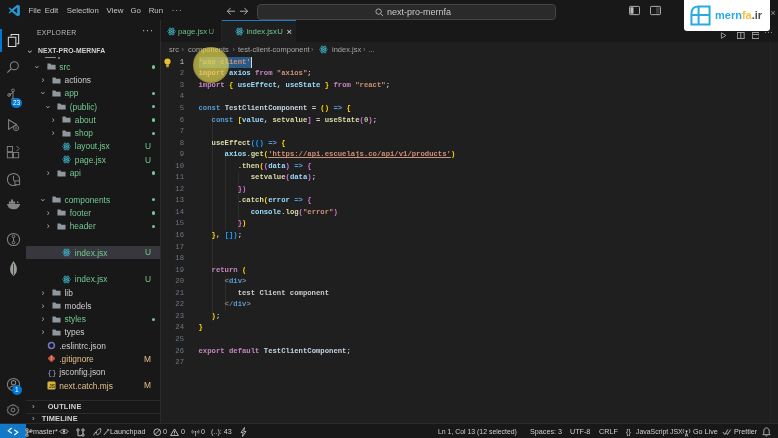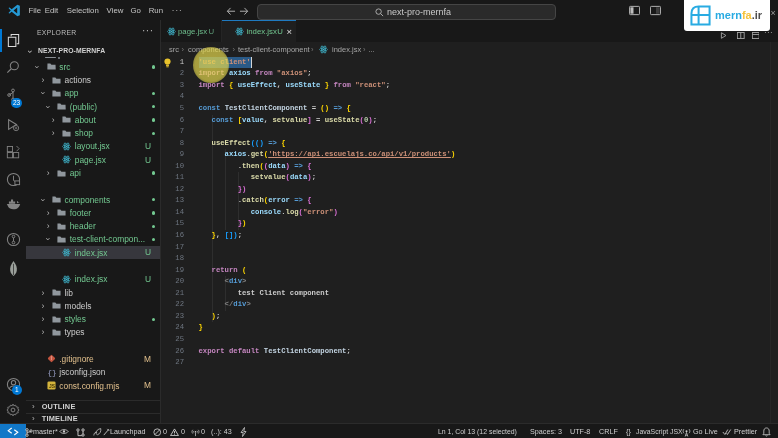--- a/index.html
+++ b/index.html
@@ -251,28 +251,20 @@
         <span class="dot"></span>
       </div>
     <div class="trow" style="top:199.52px">
         <i class="ch" style="margin-left:20.7px">›</i>
         <svg class="icn" viewBox="0 0 10 9">
           <path d="M0.5 1.2 h3.2 l1.2 1.3 h4.6 v5.2 h-9 z" fill="#90979D"></path>
         </svg>
         <span class="grn">header</span>
         <span class="dot"></span>
       </div>
-    <div class="trow" style="top:212.80px">
-        <i class="ch" style="margin-left:20.7px"><b style="display:inline-block;transform:rotate(90deg);font-weight:normal">›</b></i>
-        <svg class="icn" viewBox="0 0 10 9">
-          <path d="M0.5 1.2 h3.2 l1.2 1.3 h4.6 v1 l0.2 4.2 h-9.3 z" fill="#90979D"></path>
-        </svg>
-        <span class="grn">test-client-compon...</span>
-        <span class="dot"></span>
-      </div>
     <div class="trow" style="top:226.08px">
         <i class="ch" style="margin-left:25.8px"></i>
         <svg class="icn" viewBox="0 0 10 10">
           <g stroke="#3fb5cc" fill="none" stroke-width="0.75">
             <ellipse cx="5" cy="5" rx="4.4" ry="1.7"></ellipse>
             <ellipse cx="5" cy="5" rx="4.4" ry="1.7" transform="rotate(60 5 5)"></ellipse>
             <ellipse cx="5" cy="5" rx="4.4" ry="1.7" transform="rotate(120 5 5)"></ellipse>
           </g>
           <circle cx="5" cy="5" r="0.9" fill="#3fb5cc"></circle>
         </svg>
@@ -314,20 +306,27 @@
         <span class="grn">styles</span>
         <span class="dot"></span>
       </div>
     <div class="trow" style="top:305.76px">
         <i class="ch" style="margin-left:15.5px">›</i>
         <svg class="icn" viewBox="0 0 10 9">
           <path d="M0.5 1.2 h3.2 l1.2 1.3 h4.6 v5.2 h-9 z" fill="#90979D"></path>
         </svg>
         <span class="">types</span>
       </div>
+    <div class="trow" style="top:319.04px">
+        <i class="ch" style="margin-left:10.3px"></i>
+        <svg class="icn" viewBox="0 0 10 10">
+          <circle cx="5" cy="5" r="3.3" stroke="#7277c9" stroke-width="1.7" fill="none"></circle>
+        </svg>
+        <span class="">.eslintrc.json</span>
+      </div>
     <div class="trow" style="top:332.32px">
         <i class="ch" style="margin-left:10.3px"></i>
         <svg class="icn" viewBox="0 0 10 10">
           <rect x="1.9" y="1.9" width="6.2" height="6.2" rx="1" transform="rotate(45 5 5)" fill="#c4543e"></rect>
           <circle cx="5" cy="3.4" r="0.9" fill="#e8a79a"></circle>
           <path d="M5 4.2 v2.6" stroke="#e8a79a" stroke-width="0.8"></path>
         </svg>
         <span class="org">.gitignore</span>
         <span class="mbdg">M</span>
       </div>
@@ -337,25 +336,25 @@
           <text x="0.5" y="8.2" font-size="8.5" fill="#9aa0c8" font-family="Liberation Mono">{}</text>
         </svg>
         <span class="">jsconfig.json</span>
       </div>
     <div class="trow" style="top:358.88px">
         <i class="ch" style="margin-left:10.3px"></i>
         <svg class="icn" viewBox="0 0 10 10">
           <rect x="0.5" y="0.5" width="9" height="9" rx="1.5" fill="#d4b43c"></rect>
           <text x="2.2" y="7.6" font-size="5.5" fill="#4a3b08" font-family="Liberation Sans" font-weight="bold">JS</text>
         </svg>
-        <span class="org">const.config.mjs</span>
+        <span class="org">next.catch.mjs</span>
         <span class="mbdg">M</span>
       </div>
     <div class="abs" style="left:0;top:379.8px;width:134px;height:1px;background:#2b2b2b"></div>
-    <div class="abs" style="left:6px;top:381.8px;font-size:8px;color:#b8b8b8"><i style="font-style:normal">›</i><span style="margin-left:7px;font-size:7.4px;font-weight:bold;color:#d2d2d2;letter-spacing:0.2px">OUTLINE</span></div>
+    <div class="abs" style="left:6px;top:381.8px;font-size:8px;color:#b8b8b8"><i style="font-style:normal">›</i><span style="margin-left:13px;font-size:7.4px;font-weight:bold;color:#d2d2d2;letter-spacing:0.2px">OUTLINE</span></div>
     <div class="abs" style="left:0;top:393.2px;width:134px;height:1px;background:#2b2b2b"></div>
     <div class="abs" style="left:6px;top:394.4px;font-size:8px;color:#b8b8b8"><i style="font-style:normal">›</i><span style="margin-left:7px;font-size:7.4px;font-weight:bold;color:#d2d2d2;letter-spacing:0.2px">TIMELINE</span></div>
   </div>
   <div id="editor">
     <div id="tabbar">
       <div class="abs" style="left:0;top:0;width:61px;height:22px;background:#181818;border-right:1px solid #252525">
         <svg class="abs" style="left:6px;top:6.5px" width="9" height="9" viewBox="0 0 10 10">
             <g stroke="#3fb5cc" fill="none" stroke-width="0.75">
               <ellipse cx="5" cy="5" rx="4.4" ry="1.7"></ellipse>
               <ellipse cx="5" cy="5" rx="4.4" ry="1.7" transform="rotate(60 5 5)"></ellipse>

